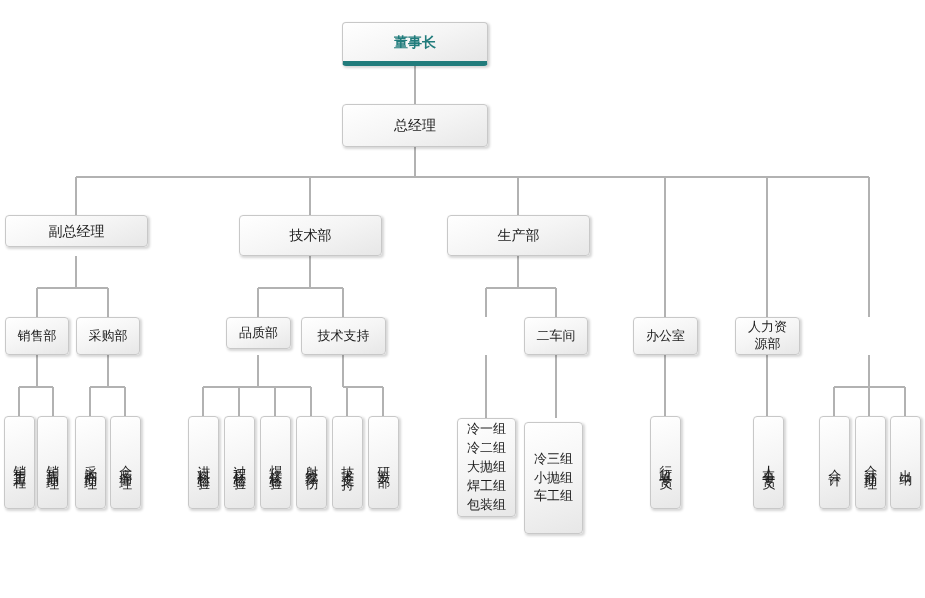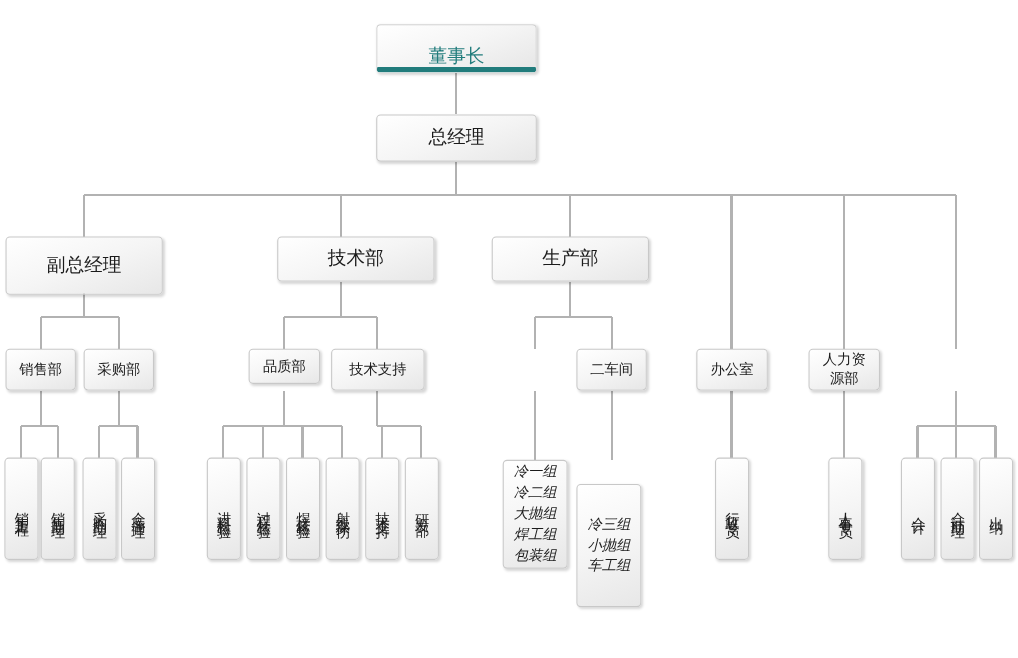--- a/index.html
+++ b/index.html
@@ -9,31 +9,30 @@
   }
   .connectors { position:absolute; left:0; top:0; pointer-events:none; }
   .node {
     position:absolute; box-sizing:border-box;
     display:flex; align-items:center; justify-content:center; text-align:center;
     border:1px solid #c8c8c8; border-radius:4px;
     background:linear-gradient(160deg,#ffffff 0%,#f5f5f5 50%,#e7e7e7 100%);
     box-shadow:1.5px 1.5px 2.5px rgba(0,0,0,0.16);
     color:#1b1b1b; font-size:13px; line-height:1.2; cursor:default;
   }
-  .lvl-big { font-size:17px; }
+  .lvl-big { font-size:14px; }
   .root {
-    color:#217c7c; font-weight:normal; font-size:17px;
+    color:#217c7c; font-weight:bold; font-size:14px;
     border-bottom:5px solid #217c7c;
-    align-items:flex-end;
   }
   .vtext {
     writing-mode:vertical-rl; text-orientation:upright;
     letter-spacing:4px; padding:4px 0;
   }
-  .multiline { white-space:pre-line; line-height:1.45;font-style:italic; }
+  .multiline { white-space:pre-line; line-height:1.45; }
   .two-line  { white-space:pre-line; line-height:1.3; }
 </style>
 </head>
 <body>
 
 <div class="canvas">
 
   <svg class="connectors" width="925" height="598" viewBox="0 0 925 598">
     <path fill="none" stroke="#b2b2b2" stroke-width="2" shape-rendering="crispEdges" d="
       M414.5,66 V104
@@ -55,24 +54,24 @@
   </svg>
 
   <div class="node root" style="left:342px;top:22px;width:146px;height:44px">
     <span>董事长</span>
   </div>
 
   <div class="node lvl-big" style="left:342px;top:104px;width:146px;height:43px">
     <span>总经理</span>
   </div>
 
-  <div class="node lvl-big" style="left:5px;top:215px;width:143px;height:53px">
+  <div class="node lvl-big" style="left:5px;top:215px;width:143px;height:32px">
     <span>副总经理</span>
   </div>
-  <div class="node lvl-big" style="left:252px;top:215px;width:143px;height:41px">
+  <div class="node lvl-big" style="left:239px;top:215px;width:143px;height:41px">
     <span>技术部</span>
   </div>
   <div class="node lvl-big" style="left:447px;top:215px;width:143px;height:41px">
     <span>生产部</span>
   </div>
 
   <div class="node" style="left:5px;top:317px;width:64px;height:38px">
     <span>销售部</span>
   </div>
   <div class="node" style="left:76px;top:317px;width:64px;height:38px">
@@ -126,21 +125,21 @@
     <span>研发部</span>
   </div>
 
   <div class="node" style="left:457px;top:418px;width:59px;height:99px">
     <span class="multiline">冷一组
 冷二组
 大抛组
 焊工组
 包装组</span>
   </div>
-  <div class="node" style="left:524px;top:440px;width:59px;height:112px">
+  <div class="node" style="left:524px;top:422px;width:59px;height:112px">
     <span class="multiline">冷三组
 小抛组
 车工组</span>
   </div>
 
   <div class="node vtext" style="left:650px;top:416px;width:31px;height:93px">
     <span>行政专员</span>
   </div>
   <div class="node vtext" style="left:753px;top:416px;width:31px;height:93px">
     <span>人事专员</span>

